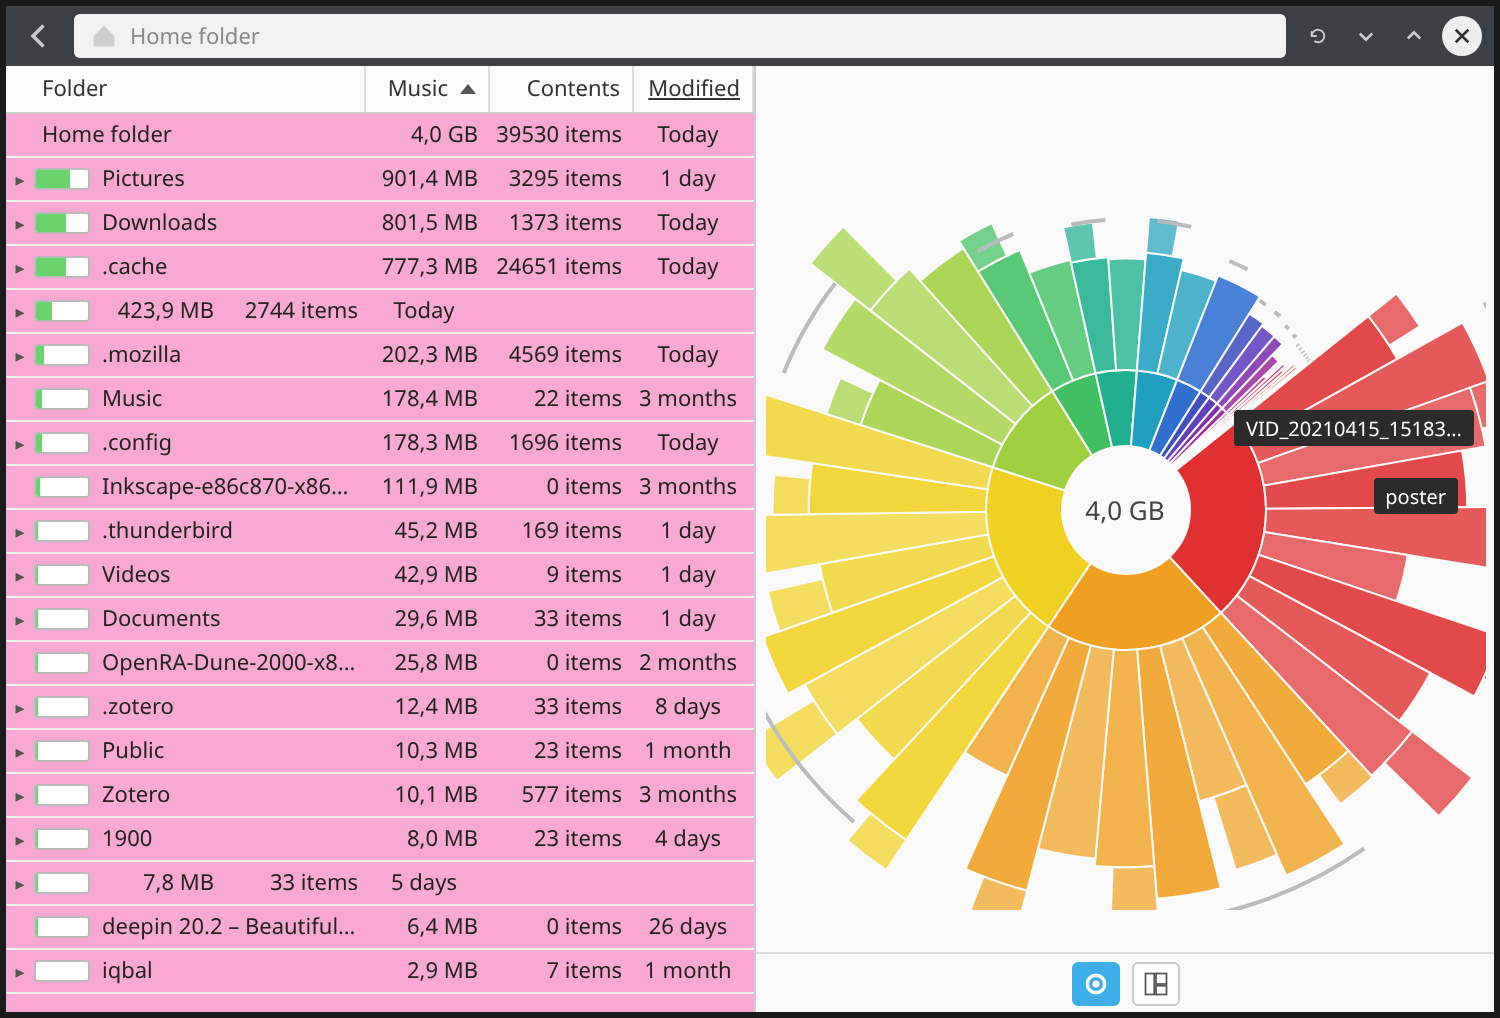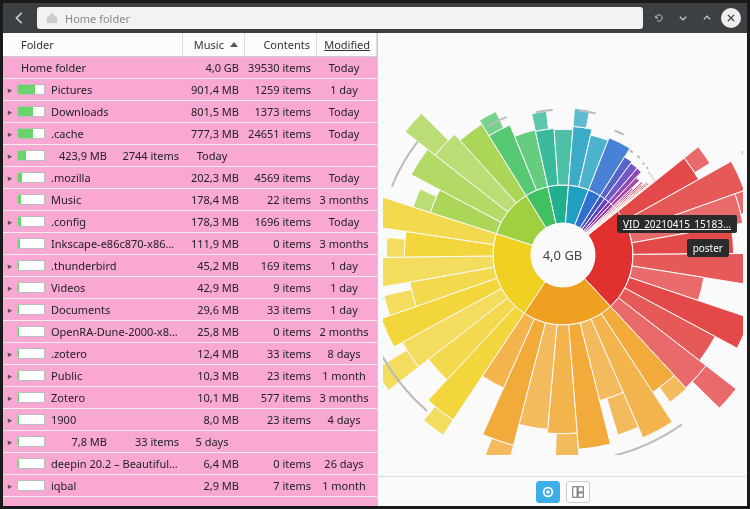--- a/index.html
+++ b/index.html
@@ -117,21 +117,21 @@
           <span class="contents">39530 items</span>
           <span class="modified">Today</span>
         </div>
       <div class="row">
             <span class="expander">▸</span>
             <span class="bar">
               <span class="bar-fill" style="width:65%"></span>
             </span>
             <span class="name">Pictures</span>
             <span class="size">901,4 MB</span>
-            <span class="contents">1259 items</span>
+            <span class="contents">3295 items</span>
             <span class="modified">1 day</span>
           </div>
           <div class="row">
             <span class="expander">▸</span>
             <span class="bar">
               <span class="bar-fill" style="width:57.99999999999999%"></span>
             </span>
             <span class="name">Downloads</span>
             <span class="size">801,5 MB</span>
             <span class="contents">1373 items</span>
@@ -410,21 +410,21 @@
             <path d="M89.51515711146281,-75.71053009447758 A117.23927550047665,117.23927550047665 0 0 1 89.90696754833958,-75.24483308598988 L91.44070216354494,-76.52844444856068 A119.23927550047665,119.23927550047665 0 0 0 91.04220778163005,-77.00208584269046 Z" fill="#bbb"></path>
             <path d="M24.67250248991457,-20.378116225136203 A32,32 0 0 1 24.888092712518624,-20.114244731858 L54.44270280863449,-43.99991035093938 A70,70 0 0 0 53.97109919668812,-44.57712924248545 Z" fill="#e06030" stroke="#fafafa" stroke-width="1"></path>
             <path d="M53.97109919668812,-44.57712924248545 A70,70 0 0 1 54.44270280863449,-43.99991035093938 L73.66134936956453,-59.532179729990084 A94.71047890465388,94.71047890465388 0 0 0 73.02326645612732,-60.31316083929211 Z" fill="rgb(228,115,73)" stroke="#fafafa" stroke-width="1"></path>
             <path d="M90.30112059148007,-74.42209886618669 A117.01684143628853,117.01684143628853 0 0 1 90.6172891993943,-74.03680218566188 L92.16607975103011,-75.30220640059231 A119.01684143628853,119.01684143628853 0 0 0 91.84450732937363,-75.6940884012436 Z" fill="#bbb"></path>
             <path d="M24.888092712518624,-20.114244731858 A32,32 0 0 1 24.98485443074106,-19.993925304318783 L54.654369067246066,-43.736711603197335 A70,70 0 0 0 54.44270280863449,-43.99991035093938 Z" fill="#e07028" stroke="#fafafa" stroke-width="1"></path>
             <path d="M54.44270280863449,-43.99991035093938 A70,70 0 0 1 54.654369067246066,-43.736711603197335 L75.43045442974908,-60.362603901490594 A96.609509911016,96.609509911016 0 0 0 75.13832623676103,-60.72585393046991 Z" fill="rgb(228,129,66)" stroke="#fafafa" stroke-width="1"></path>
             <path d="M90.61300108617033,-73.16004228055935 A116.46075627581824,116.46075627581824 0 0 1 90.7540319481821,-72.9850220078331 L92.31256608191632,-74.23840596895009 A118.46075627581824,118.46075627581824 0 0 0 92.16911327337901,-74.4164318940235 Z" fill="#bbb"></path>
             <circle cx="0" cy="0" r="32" fill="#fafafa"></circle>
           </svg>
         <div class="center-label">4,0 GB</div>
-        <div class="tooltip" style="right:10px; top:182px;text-decoration:underline;">VID_20210415_15183...</div>
+        <div class="tooltip" style="right:10px; top:172px;">VID_20210415_15183...</div>
         <div class="tooltip" style="right:18px; top:206px;">poster</div>
       </div>
       <div class="bottombar">
         <div class="view-btn active">
           <svg viewBox="0 0 16 16">
               <circle cx="8" cy="8" r="5" fill="none" stroke="#fff" stroke-width="2"></circle>
               <circle cx="8" cy="8" r="2" fill="#fff"></circle>
             </svg>
         </div>
         <div class="view-btn">

